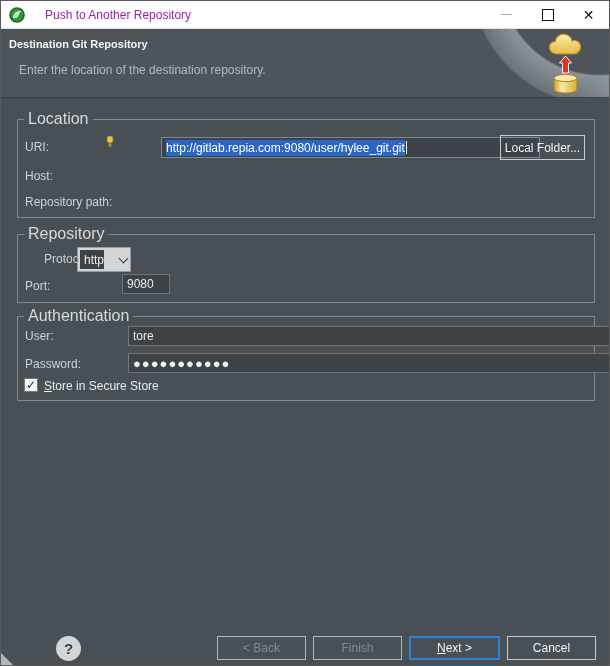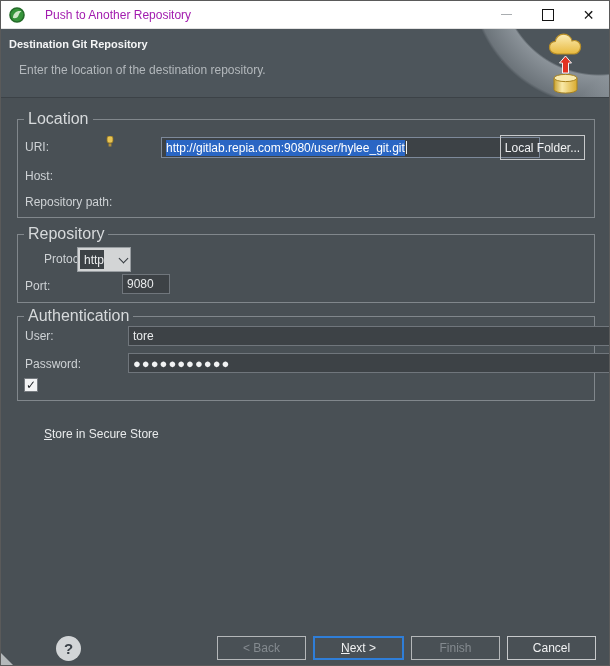--- a/index.html
+++ b/index.html
@@ -42,21 +42,21 @@
   
   .combo{position:absolute;background:#d3d5d6;border:1px solid #989da1;box-sizing:border-box;display:flex;cursor:default;}
   .combo-text{flex:1;margin:2px 12px 2px 2px;background:#3d4246;color:#eceeef;display:flex;align-items:center;padding-left:4px;}
   .combo-arrow{width:17px;display:flex;align-items:center;justify-content:center;}
   .chev{width:6px;height:6px;border-right:1.7px solid #343a3f;border-bottom:1.7px solid #343a3f;
     transform:rotate(45deg);margin-top:-3px;}
   
   .checkbox{position:absolute;width:14px;height:14px;background:#f3f4f5;border:1px solid #767b80;
     box-sizing:border-box;display:flex;align-items:center;justify-content:center;
     color:#1f2428;font-weight:bold;font-size:12px;line-height:1;cursor:default;}
-  .chk-label{position:absolute;color:#e9ebec;cursor:default;margin-top:48px;}
+  .chk-label{position:absolute;color:#e9ebec;cursor:default;}
   .mn{text-decoration:underline;}
   
   .dots{font-size:13px;letter-spacing:1px;color:#f2f3f4;}
   
   .help-btn{position:absolute;left:55px;top:635px;width:25px;height:25px;border-radius:50%;
     background:#d2d5d7;color:#3a4148;font-weight:bold;font-size:15px;
     display:flex;align-items:center;justify-content:center;cursor:default;}
   .btn-row{position:absolute;right:13px;top:635px;display:flex;gap:7px;}
   .fbtn{width:89px;height:24px;background:transparent;border:1px solid #c7c9cb;box-sizing:border-box;
     color:#f1f2f3;display:flex;align-items:center;justify-content:center;cursor:default;}
@@ -164,25 +164,25 @@
     <span class="mn">S</span><span>tore in Secure Store</span>
   </span>
 
   <div class="help-btn">
     <span>?</span>
   </div>
   <div class="btn-row">
     <div class="fbtn disabled">
       <span>&lt; Back</span>
     </div>
+    <div class="fbtn disabled">
+      <span>Finish</span>
+    </div>
     <div class="fbtn default">
       <span><span class="mn">N</span><span>ext &gt;</span></span>
-    </div>
-    <div class="fbtn disabled">
-      <span>Finish</span>
     </div>
     <div class="fbtn">
       <span>Cancel</span>
     </div>
   </div>
   <div class="corner-grip"></div>
 
 </div>
 
 </body></html>

